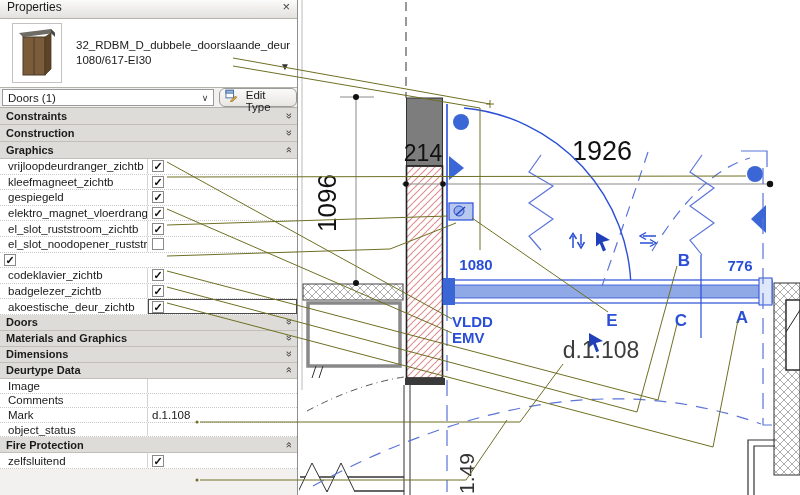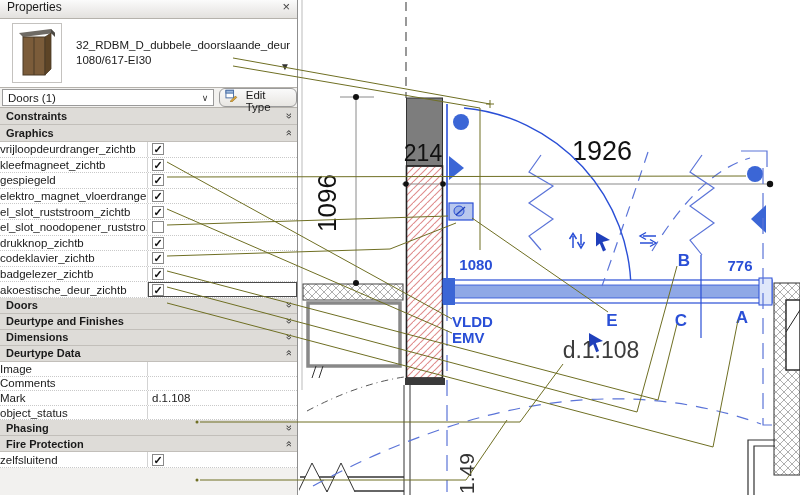--- a/index.html
+++ b/index.html
@@ -20,21 +20,21 @@
   .combo{width:222px;height:17px;margin-left:2px;background:#fff;border:1px solid #9a9a9a;
          display:flex;align-items:center;justify-content:space-between;padding:0 5px;box-sizing:border-box;gap:45px;}
   .combo .cv{font-size:9px;color:#333;}
   .edittype{margin-left:5px;height:17px;display:flex;gap:8px;padding:0 5px;
             background:linear-gradient(#fafafa,#e8e6e2);border:1px solid #9a9a9a;border-radius:6px;}
   .sec{height:15px;background:#dedcd8;border-bottom:1px solid #c2bfba;display:flex;align-items:center;
        justify-content:space-between;padding:0 6px;font-weight:bold;font-size:11px;}
   .sec .chev{font-size:11px;color:#333;font-weight:normal;display:inline-block;transform:rotate(-90deg);}
   .sec16{height:16px;}
   .prow{display:flex;background:#fff;border-bottom:1px dotted #c9c9c9;box-sizing:border-box;}
-  .prow .lbl{width:148px;border-right:1px solid #d3d3d3;display:flex;align-items:center;box-sizing:border-box;
+  .prow .lbl{width:148px;padding-left:8px;border-right:1px solid #d3d3d3;display:flex;align-items:center;box-sizing:border-box;
              white-space:nowrap;overflow:hidden;}
   .prow .val{flex:1;display:flex;align-items:center;padding-left:4px;position:relative;}
   .crow{height:15.6px;}
   .irow{height:14.6px;}
   .cb{width:12px;height:12px;border:1px solid #8a8a8a;background:#fff;font-size:11px;line-height:11px;
       text-align:center;color:#111;box-sizing:border-box;font-weight:bold;}
   .selcell{outline:1.5px solid #4a4a4a;outline-offset:-1px;}
   
   .dwg{position:absolute;left:299px;top:0;width:501px;height:495px;background:#fff;}
   .overlay{position:absolute;left:0;top:0;pointer-events:none;}
@@ -81,20 +81,24 @@
         </svg>
         <span>Edit Type</span>
       </div>
     </div>
 
     <div class="sec sec16">
       <span>Constraints</span>
       <span class="chev">«</span>
     </div>
     <div class="sec sec16">
+      <span>Construction</span>
+      <span class="chev">«</span>
+    </div>
+    <div class="sec sec16">
       <span>Graphics</span>
       <span class="chev">»</span>
     </div>
 
     <div class="prow crow">
       <div class="lbl">vrijloopdeurdranger_zichtb</div>
       <div class="val">
           <span class="cb">✓</span>
         </div>
     </div>
@@ -122,21 +126,20 @@
           <span class="cb">✓</span>
         </div>
     </div>
     <div class="prow crow">
       <div class="lbl">el_slot_noodopener_ruststro...</div>
       <div class="val">
           <span class="cb"></span>
         </div>
     </div>
     <div class="prow crow">
-      <div class="lbl">drukknop_zichtb</div>
       <div class="val">
           <span class="cb">✓</span>
         </div>
     </div>
     <div class="prow crow">
       <div class="lbl">codeklavier_zichtb</div>
       <div class="val">
           <span class="cb">✓</span>
         </div>
     </div>
@@ -151,21 +154,21 @@
       <div class="val selcell">
           <span class="cb">✓</span>
         </div>
     </div>
 
     <div class="sec">
       <span>Doors</span>
       <span class="chev">«</span>
     </div>
     <div class="sec">
-      <span>Deurtype and Finishes</span>
+      <span>Materials and Graphics</span>
       <span class="chev">«</span>
     </div>
     <div class="sec">
       <span>Dimensions</span>
       <span class="chev">«</span>
     </div>
     <div class="sec">
       <span>Deurtype Data</span>
       <span class="chev">»</span>
     </div>
@@ -180,24 +183,20 @@
     </div>
     <div class="prow irow">
       <div class="lbl">Mark</div>
       <div class="val">d.1.108</div>
     </div>
     <div class="prow irow">
       <div class="lbl">object_status</div>
       <div class="val"></div>
     </div>
 
-    <div class="sec">
-      <span>Phasing</span>
-      <span class="chev">«</span>
-    </div>
     <div class="sec">
       <span>Fire Protection</span>
       <span class="chev">»</span>
     </div>
     <div class="prow crow">
       <div class="lbl">zelfsluitend</div>
       <div class="val">
           <span class="cb">✓</span>
         </div>
     </div>

